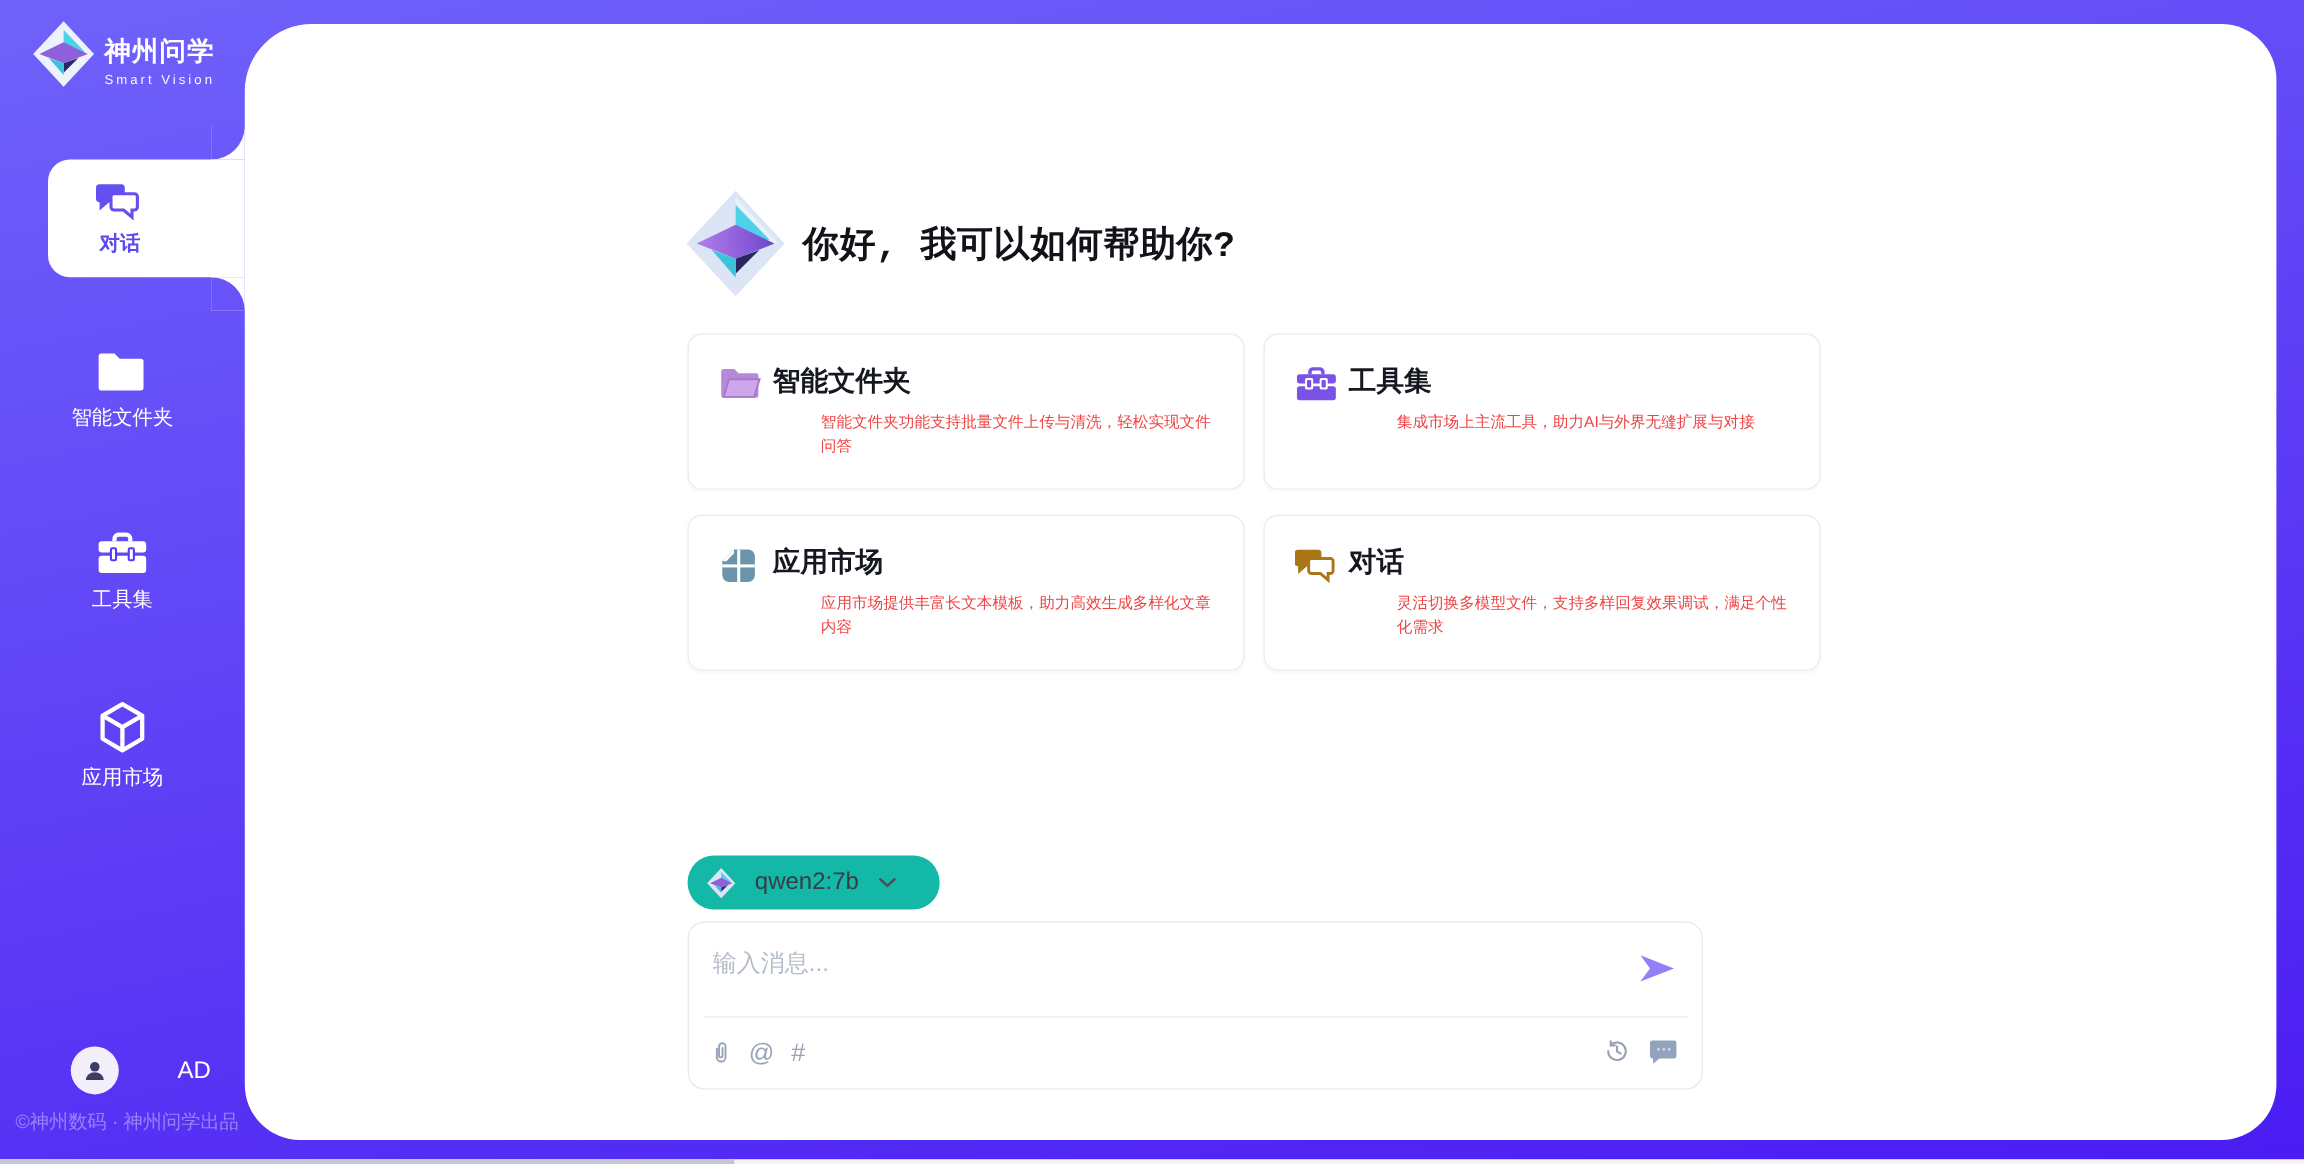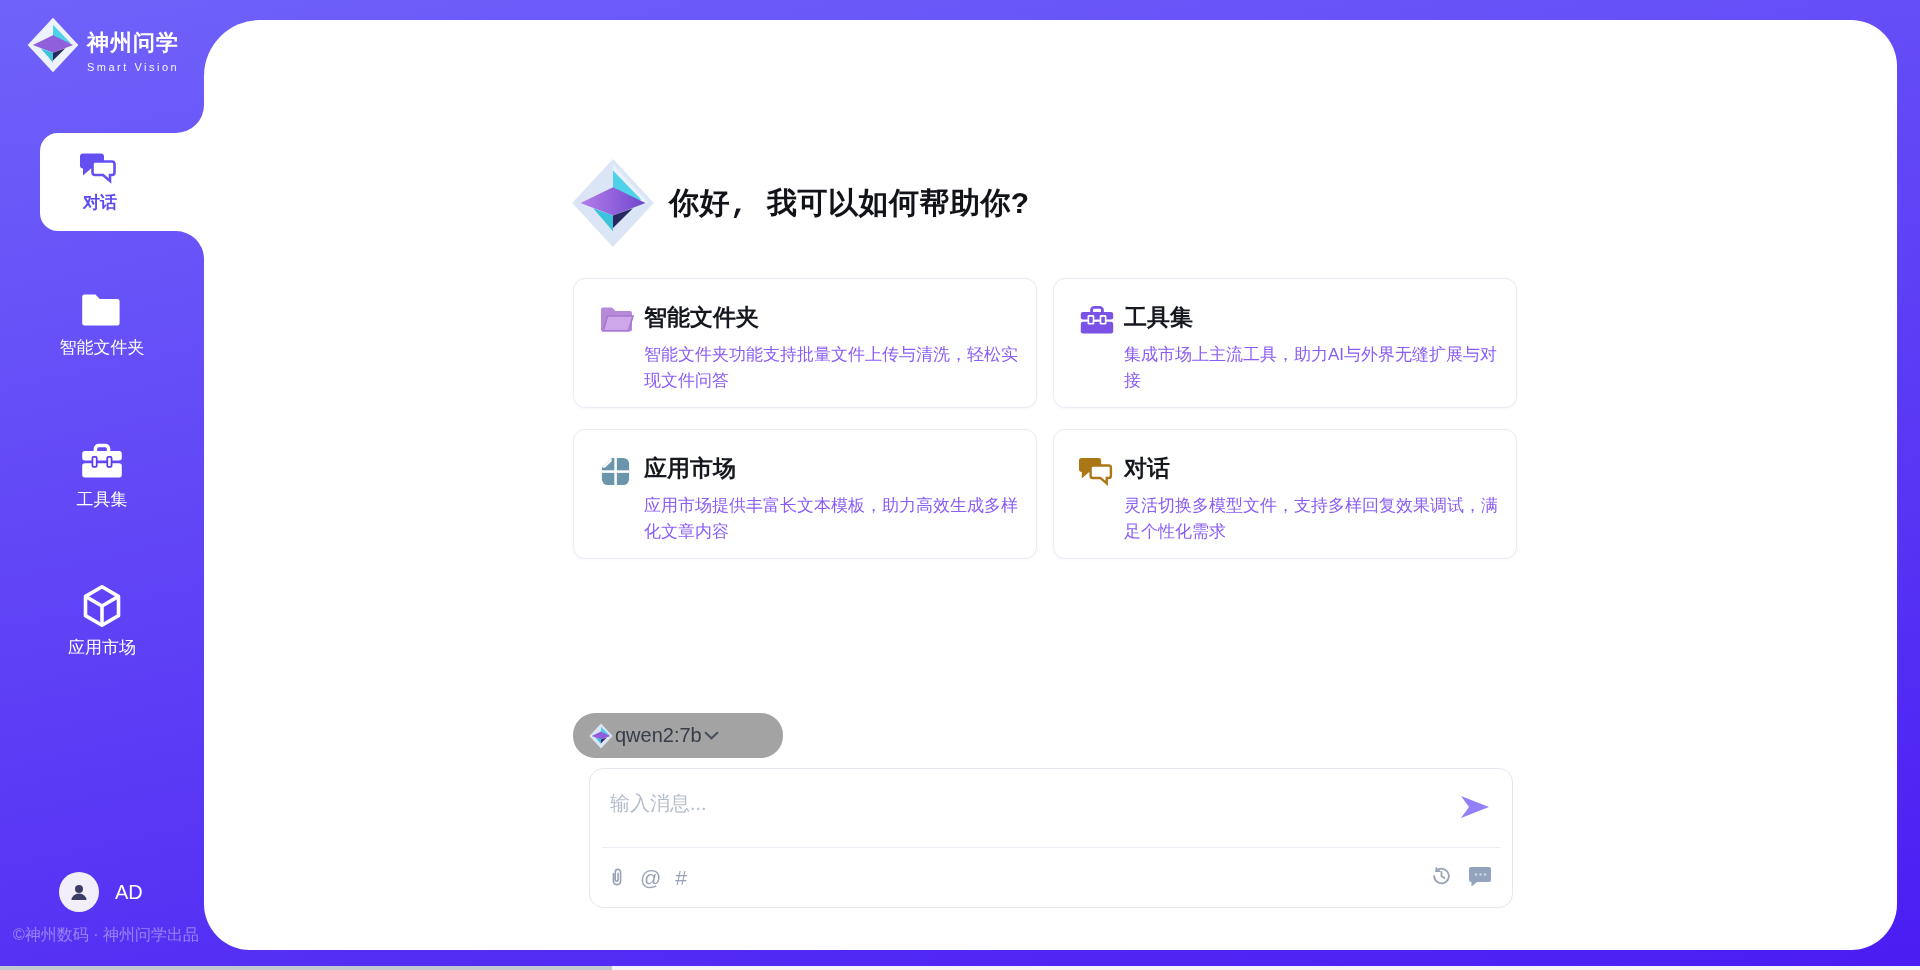--- a/index.html
+++ b/index.html
@@ -40,49 +40,49 @@
     padding-right:44px; cursor:pointer;
   }
   .tab-active .nav-label { color:#5b4af0; font-weight:600; margin-top:6px; }
   .fillet { position:absolute; left:176px; width:28px; height:28px; background:#fff; }
   .fillet-top { top:105px; }
   .fillet-bottom { top:231px; }
   .fillet .quarter { position:absolute; inset:0; }
   .fillet-top .quarter { border-bottom-right-radius:100%; }
   .fillet-bottom .quarter { border-top-right-radius:100%; }
 
-  .user-row { position:absolute; left:59px; top:872px; display:flex; align-items:center; cursor:pointer; }
+  .user-row { position:absolute; left:59px; top:872px; display:flex; align-items:center; cursor:pointer;gap:33px; }
   .avatar { width:40px; height:40px; border-radius:50%; background:#f3effa; display:flex; align-items:center; justify-content:center; }
   .user-name { color:#fff; font-size:20px; margin-left:16px; }
   .copyright { position:absolute; left:13px; top:925px; color:rgba(255,255,255,.38); font-size:16px; }
 
   
   .greeting { position:absolute; left:367px; top:138px; display:flex; align-items:center; }
   .greeting svg { width:84px; height:90px; }
   .greeting-text { margin-left:14px; font-size:30px; font-weight:800; color:#111318; letter-spacing:.5px;font-family:Liberation Mono, monospace; }
 
   
   .cards { position:absolute; left:369px; top:258px; display:grid;
            grid-template-columns:464px 464px; grid-auto-rows:130px; gap:21px 16px; }
   .card { position:relative; background:#fff; border:1px solid #e8ebf2; border-radius:12px;
           box-shadow:0 1px 3px rgba(30,40,90,.04); cursor:pointer; }
   .card-icon { position:absolute; left:25px; top:25px; }
   .card-title { margin:23px 20px 0 70px; font-size:23px; font-weight:700; color:#15181f; }
-  .card-desc { margin:9px 16px 0 70px; font-size:17px; color:#8b5cf6; line-height:1.5; }
+  .card-desc { margin:9px 16px 0 110px; font-size:13px; color:#ef4444; line-height:1.5; }
 
   
   .model-pill { position:absolute; left:369px; top:693px; height:45px; min-width:210px;
-    background:#a3a3a3; border-radius:22px; display:flex; align-items:center;
-    padding:0 20px 0 16px; gap:2px; cursor:pointer; }
+    background:#14b8a6; border-radius:22px; display:flex; align-items:center;
+    padding:0 20px 0 16px; gap:16px; cursor:pointer; }
   .model-pill svg.logo { width:24px; height:26px; }
   .model-name { font-size:20px; color:#373c48; }
 
   
-  .composer { position:absolute; left:369px; top:748px; width:924px; height:140px;
-    background:#fff; border:1px solid #e4e7ee; border-radius:14px;margin-left:16px; }
+  .composer { position:absolute; left:369px; top:748px; width:846px; height:140px;
+    background:#fff; border:1px solid #e4e7ee; border-radius:14px; }
   .composer-input { position:absolute; left:20px; top:14px; width:840px; height:40px;
     border:none; outline:none; font-size:20px; color:#333;
     font-family:"Liberation Sans","DejaVu Sans",sans-serif; background:transparent; }
   .composer-input::placeholder { color:#b6bdca; }
   .send-btn { position:absolute; right:22px; top:26px; cursor:pointer; }
   .composer-divider { position:absolute; left:12px; right:12px; top:78px; height:1px; background:#e9ecf2; }
   .composer-icons-left { position:absolute; left:18px; top:96px; display:flex; align-items:center; gap:14px; }
   .composer-icons-right { position:absolute; right:20px; top:96px; display:flex; align-items:center; gap:16px; }
   .glyph-btn { font-size:21px; color:#9aa3b5; cursor:pointer; line-height:1; }
   .icon-btn { cursor:pointer; display:flex; }

